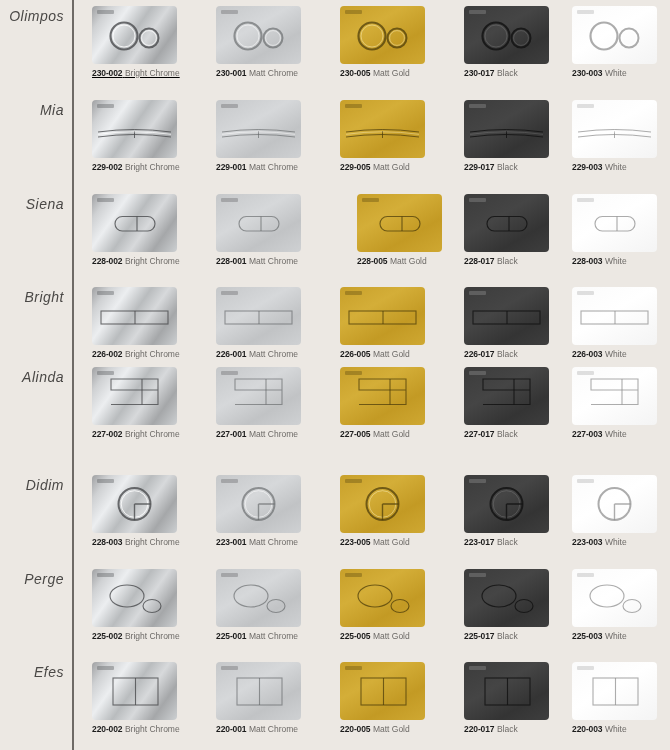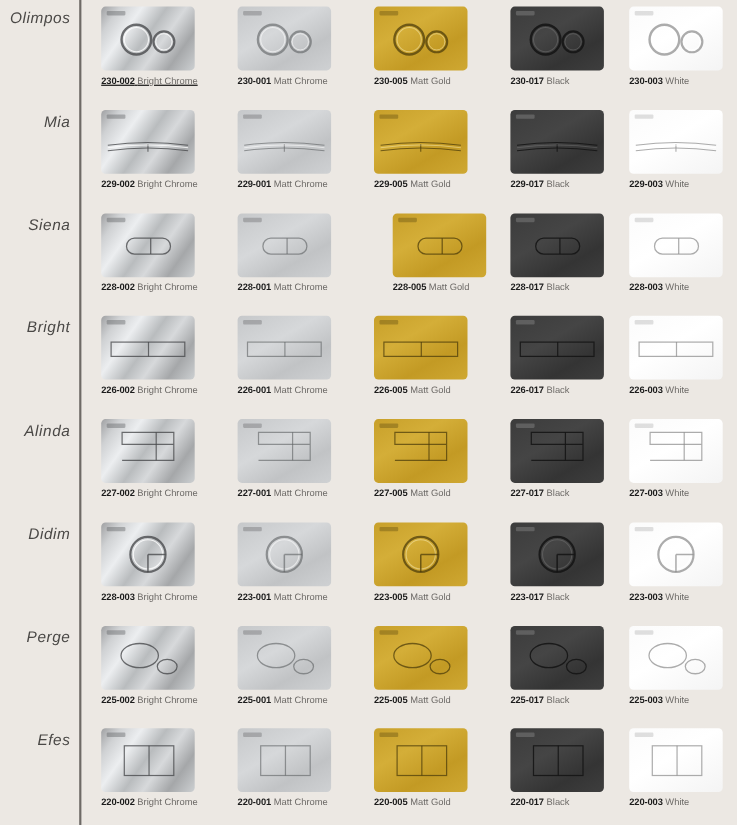--- a/index.html
+++ b/index.html
@@ -362,21 +362,21 @@
             <g fill="none" stroke="rgba(140,140,140,.72)" stroke-width="1.1">
               <rect x="9" y="24" width="67" height="13"></rect>
          <path d="M43 24 v13"></path>
             </g>
           </svg>
           <div class="logo"></div>
         </div>
         <div class="caption"><span class="code">226-003</span> <span class="finish">White</span></div>
       </div>
     </div>
-    <div class="row" style="top: 375px;">
+    <div class="row" style="top: 361px;">
       <div class="series-label">Alinda</div>
       <div class="cell c0" style="left: 92px;">
         <div class="plate f-bright">
           <svg width="85" height="58" viewBox="0 0 85 58">
             <g fill="none" stroke="rgba(70,72,74,.78)" stroke-width="1.1">
            <path d="M19 37.5 H66 V12 H19 V23 H66"></path>
            <path d="M50 12 V37.5"></path>
          </g>
           </svg>
           <div class="logo"></div>

